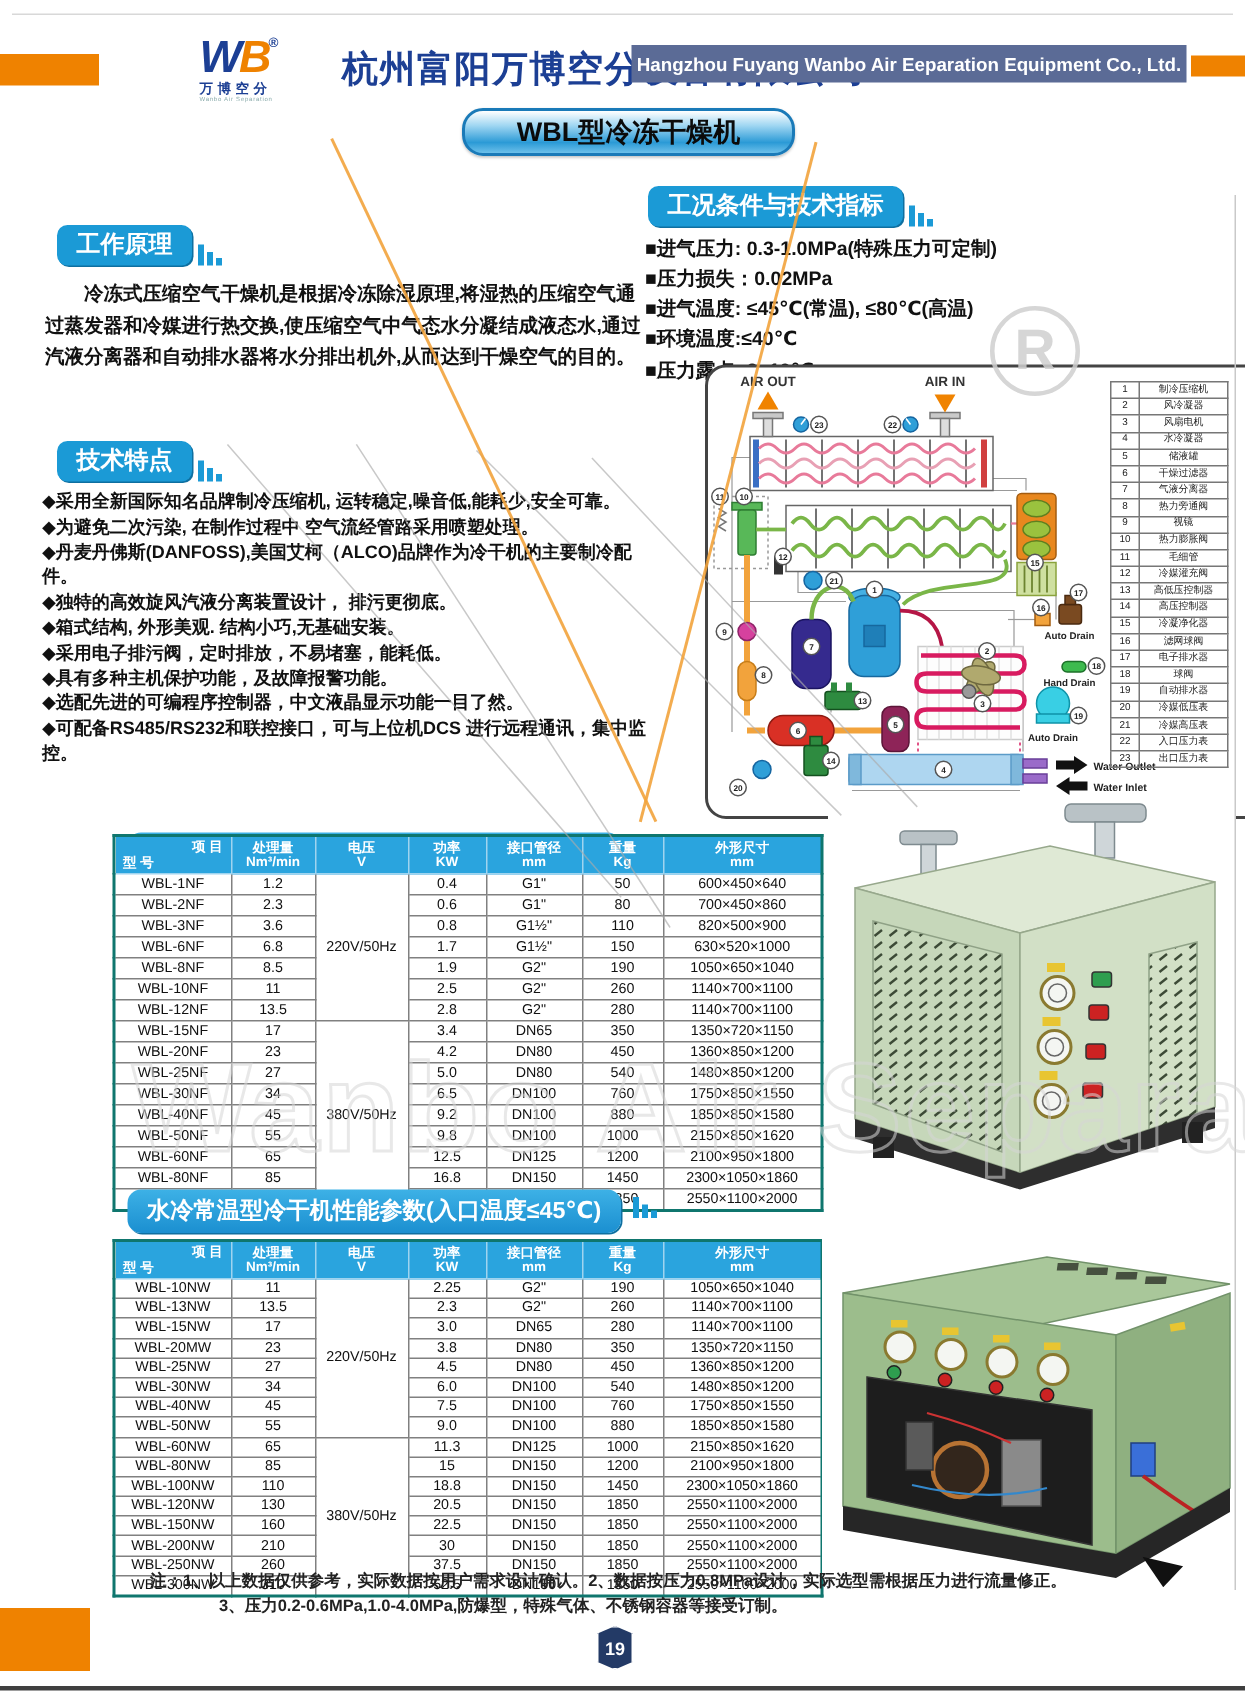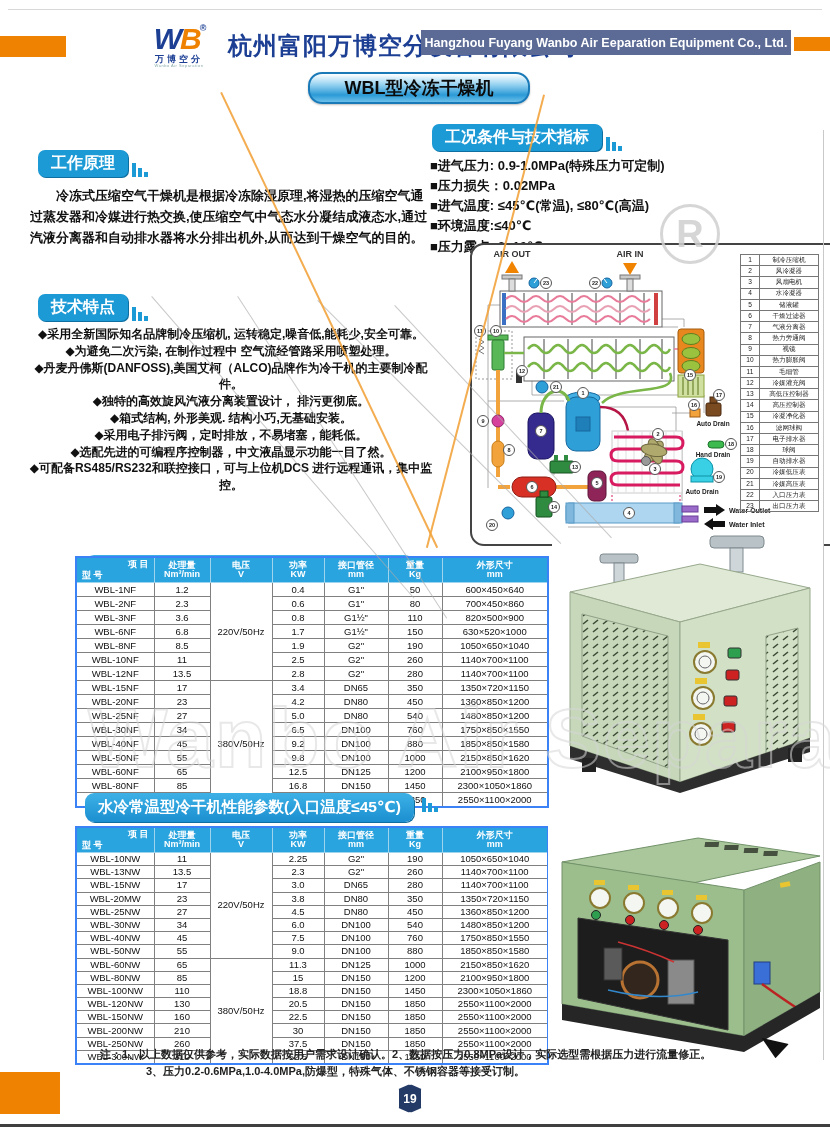--- a/index.html
+++ b/index.html
@@ -4,21 +4,21 @@
 <style>
   html,body{margin:0;padding:0;background:#888;}
   #page{position:relative;width:830px;height:1132px;background:#fff;overflow:hidden;
         font-family:"Liberation Sans","DejaVu Sans",sans-serif;color:#222;}
   .abs{position:absolute;}
 
   
   .top-rule{left:8px;top:9px;width:814px;height:1px;background:#d8d8d8;}
   .orange-left{left:0;top:36px;width:66px;height:21px;background:#ef8200;}
   .orange-right{left:794px;top:37px;width:36px;height:14px;background:#ef8200;}
-  .logo{left:133px;top:24px;width:92px;height:46px;text-align:center;line-height:1;}
+  .logo{left:133px;top:24px;width:92px;height:46px;text-align:left;line-height:1;}
   .logo .wb{font-size:30px;font-weight:bold;font-style:italic;letter-spacing:-2px;}
   .logo .w{color:#1c3f94;} .logo .b{color:#ef8200;}
   .logo .reg{font-size:9px;color:#1c3f94;vertical-align:top;font-style:normal;}
   .logo .sub{font-size:9px;color:#1c3f94;font-weight:bold;letter-spacing:3px;margin-top:1px;}
   .logo .sub2{font-size:4px;color:#8aa;letter-spacing:.5px;}
   .company-cn{left:228px;top:30px;font-size:24px;font-weight:bold;color:#1c3f94;letter-spacing:1px;}
   .en-bar{left:421px;top:30px;width:370px;height:25px;background:#5b6b96;color:#fff;
           font-size:12.5px;font-weight:bold;display:flex;align-items:center;justify-content:center;}
   .title-pill{left:308px;top:72px;width:218px;height:28px;border-radius:14px;
           background:linear-gradient(#ffffff 0%,#9fd6f2 35%,#2b9ad6 75%,#6cc0ea 100%);
@@ -29,38 +29,38 @@
   .sec-head{display:inline-flex;align-items:flex-end;}
   .sec-head .box{background:#1b9ad6;color:#fff;font-weight:bold;font-size:16px;
                  padding:3px 13px;border-radius:7px;box-shadow:1px 1px 0 #0e6fa0;}
   .bars{display:inline-flex;align-items:flex-end;margin-left:4px;gap:2px;}
   .bars i{display:block;width:4px;background:#1b9ad6;}
   .bars i:nth-child(1){height:14px;} .bars i:nth-child(2){height:9px;} .bars i:nth-child(3){height:5px;}
 
   .principle-text{left:30px;top:186px;width:402px;font-size:13px;font-weight:600;
                   line-height:1.6;text-indent:2em;color:#111;}
   .features-list{left:28px;top:326px;width:406px;font-size:12px;font-weight:600;
-                 line-height:1.4;color:#111;text-align:center;}
+                 line-height:1.4;color:#111;}
   .cond-list{left:430px;top:156px;width:396px;font-size:13px;font-weight:bold;
              line-height:1.55;color:#111;}
 
   
   .diagram-box{left:428px;top:243px;width:384px;height:299px;border:2px solid #444;
                border-radius:14px;background:#fff;margin-left:42px;}
   .parts-table{position:absolute;left:268px;top:9px;border-collapse:collapse;}
   .parts-table td{border:1px solid #777;font-size:6.6px;line-height:1;padding:1px 1px;
                   text-align:center;color:#222;height:8.2px;}
   .parts-table td.no{width:16px;} .parts-table td.nm{width:56px;}
 
   
   .tbl-banner{background:linear-gradient(#3db1e6,#1b8fd0);color:#fff;font-weight:bold;
               font-size:15.5px;padding:4px 13px;border-radius:9px;display:inline-block;
               box-shadow:1px 1px 0 #0e6fa0;}
   table.perf{border-collapse:collapse;table-layout:fixed;width:472px;background:#fff;
-             border:2px solid #3b82f6;}
+             border:2px solid #0f766e;}
   table.perf th,table.perf td{border:1px solid #808080;padding:0;text-align:center;
              font-size:9.5px;line-height:1.05;color:#111;}
   table.perf th{background:#2aa4de;color:#fff;border-color:#9fd4ef;font-size:9px;height:24px;}
   table.perf td{height:13px;}
   table.perf2 td{height:12.2px;}
   th.corner{position:relative;
      background:#2aa4de linear-gradient(to bottom right,rgba(0,0,0,0) 49.2%,rgba(255,255,255,.85) 49.2%,rgba(255,255,255,.85) 50.8%,rgba(0,0,0,0) 50.8%);}
   th.corner .t{position:absolute;top:2px;right:5px;} th.corner .b{position:absolute;bottom:2px;left:5px;}
   col.c-model{width:78px;} col.c-flow{width:56px;} col.c-volt{width:62px;} col.c-pow{width:52px;}
   col.c-pipe{width:64px;} col.c-wt{width:54px;} col.c-dim{width:106px;}
@@ -123,34 +123,35 @@
         <i></i>
       </span>
   </div>
   <div class="abs features-list">
       <div>◆采用全新国际知名品牌制冷压缩机, 运转稳定,噪音低,能耗少,安全可靠。</div>
       <div>◆为避免二次污染, 在制作过程中 空气流经管路采用喷塑处理。</div>
       <div>◆丹麦丹佛斯(DANFOSS),美国艾柯（ALCO)品牌作为冷干机的主要制冷配件。</div>
       <div>◆独特的高效旋风汽液分离装置设计， 排污更彻底。</div>
       <div>◆箱式结构, 外形美观. 结构小巧,无基础安装。</div>
       <div>◆采用电子排污阀，定时排放，不易堵塞，能耗低。</div>
+      <div>◆具有多种主机保护功能，及故障报警功能。</div>
       <div>◆选配先进的可编程序控制器，中文液晶显示功能一目了然。</div>
       <div>◆可配备RS485/RS232和联控接口，可与上位机DCS 进行远程通讯，集中监控。</div>
     </div>
 
   <div class="abs sec-head" style="left:432px;top:124px;">
     <span class="box">工况条件与技术指标</span>
     <span class="bars">
         <i></i>
         <i></i>
         <i></i>
       </span>
   </div>
   <div class="abs cond-list">
-      <div>■进气压力: 0.9-1.0MPa(特殊压力可定制)</div>
+      <div>■进气压力: 0.3-1.0MPa(特殊压力可定制)</div>
       <div>■压力损失：0.02MPa</div>
       <div>■进气温度: ≤45℃(常温), ≤80℃(高温)</div>
       <div>■环境温度:≤40℃</div>
       <div>■压力露点: 2~10℃</div>
     </div>
 
   <div class="abs diagram-box">
     <svg width="384" height="296" viewBox="0 0 384 296" style="position:absolute;left:0;top:0;">
 
       <g stroke="#999" stroke-width="0.8" fill="none">

